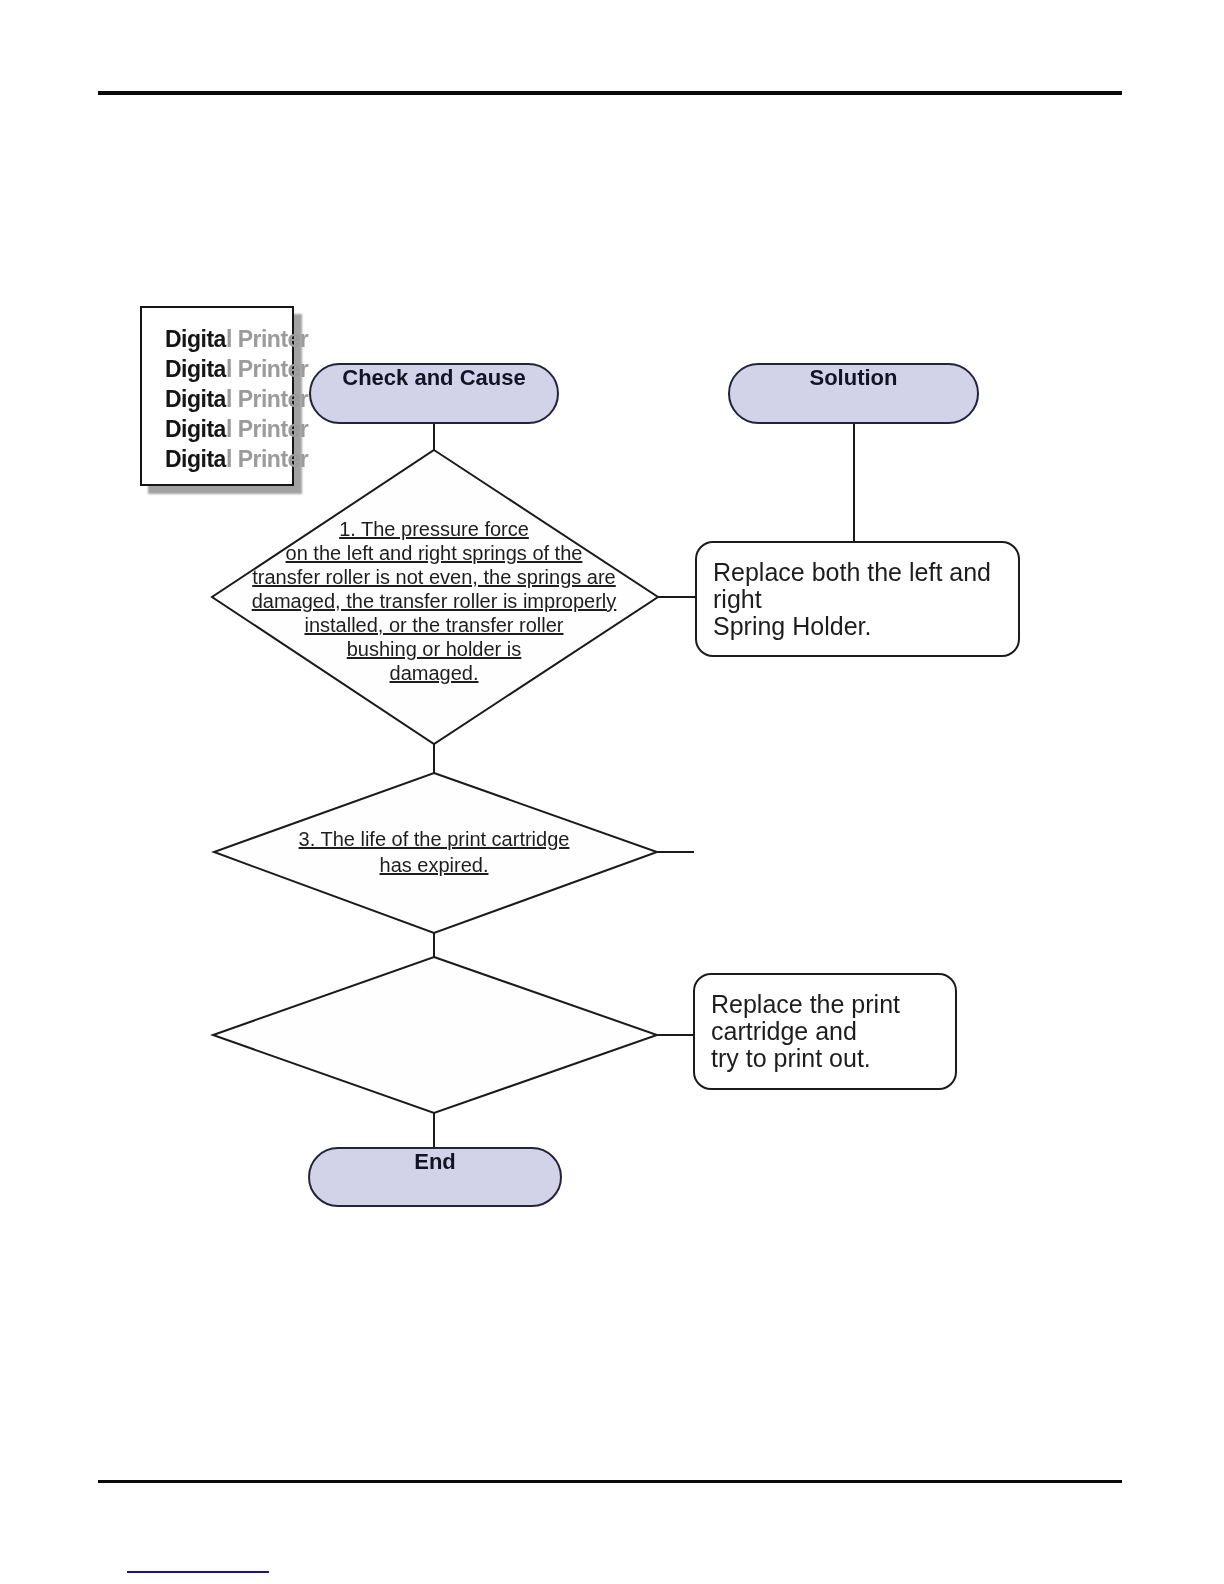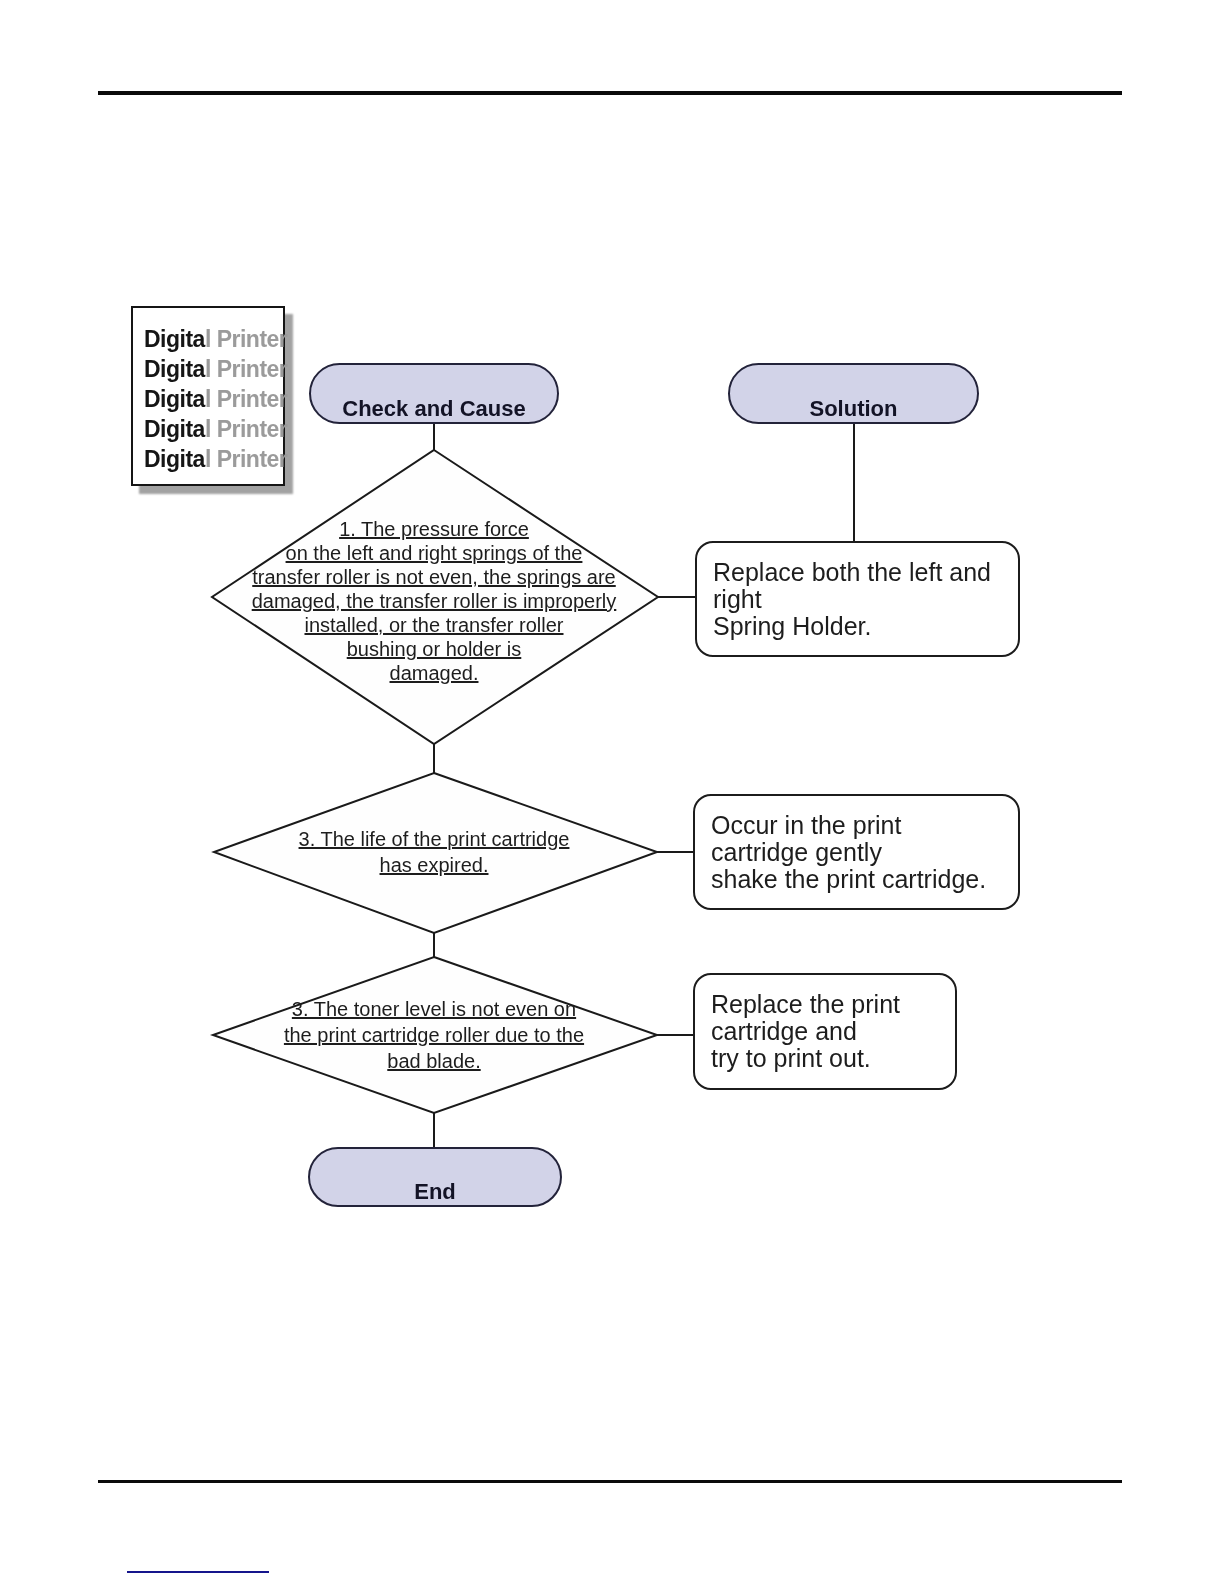--- a/index.html
+++ b/index.html
@@ -18,27 +18,27 @@
   .rule {
     position: absolute;
     background: #0a0a0a;
   }
   .rule-top  { left: 98px;  top: 91px;   width: 1024px; height: 4px; }
   .rule-bottom { left: 98px; top: 1480px; width: 1024px; height: 3px; }
 
   
   .watermark-box {
     position: absolute;
-    left: 131px; top: 306px;
+    left: 140px; top: 306px;
     width: 154px; height: 180px;
     background: #ffffff;
     border: 2px solid #151515;
     box-shadow: 8px 8px 2px #a2a2a2;
     box-sizing: border-box;
-    padding: 16px 0 0 11px;
+    padding: 16px 0 0 23px;
   }
   .watermark-line {
     font-size: 23px;
     font-weight: bold;
     line-height: 30px;
     letter-spacing: -0.5px;
     white-space: nowrap;
   }
   .wm-dark  { color: #151515; }
   .wm-light { color: #9b9b9b; }
@@ -52,21 +52,21 @@
   }
 
   
   .pill {
     position: absolute;
     background: #d2d3e8;
     border: 2px solid #23233a;
     border-radius: 32px;
     box-sizing: border-box;
     display: flex;
-    align-items: flex-end;
+    align-items: flex-start;
     justify-content: center;
     font-size: 22px;
     font-weight: bold;
     color: #131326;
   }
   .pill-check    { left: 309px; top: 363px;  width: 250px; height: 61px; }
   .pill-solution { left: 728px; top: 363px;  width: 251px; height: 61px; }
   .pill-end      { left: 308px; top: 1147px; width: 254px; height: 60px; }
 
   
@@ -154,31 +154,24 @@
 
   <div class="diamond-text dt-1">1. The pressure force
 on the left and right springs of the
 transfer roller is not even, the springs are
 damaged, the transfer roller is improperly
 installed, or the transfer roller
 bushing or holder is
 damaged.</div>
   <div class="diamond-text dt-2">3. The life of the print cartridge
 has expired.</div>
-  <div class="diamond-text dt-3">3. The toner level is not even on
-the print cartridge roller due to the
-bad blade.</div>
 
   <div class="sol-rect sol-1">
     <span>Replace both the left and right
 Spring Holder.</span>
-  </div>
-  <div class="sol-rect sol-2">
-    <span>Occur in the print cartridge gently
-shake the print cartridge.</span>
   </div>
   <div class="sol-rect sol-3">
     <span>Replace the print cartridge and
 try to print out.</span>
   </div>
 
   <div class="rule rule-bottom"></div>
 
   <div class="footer-link-underline"></div>
 

